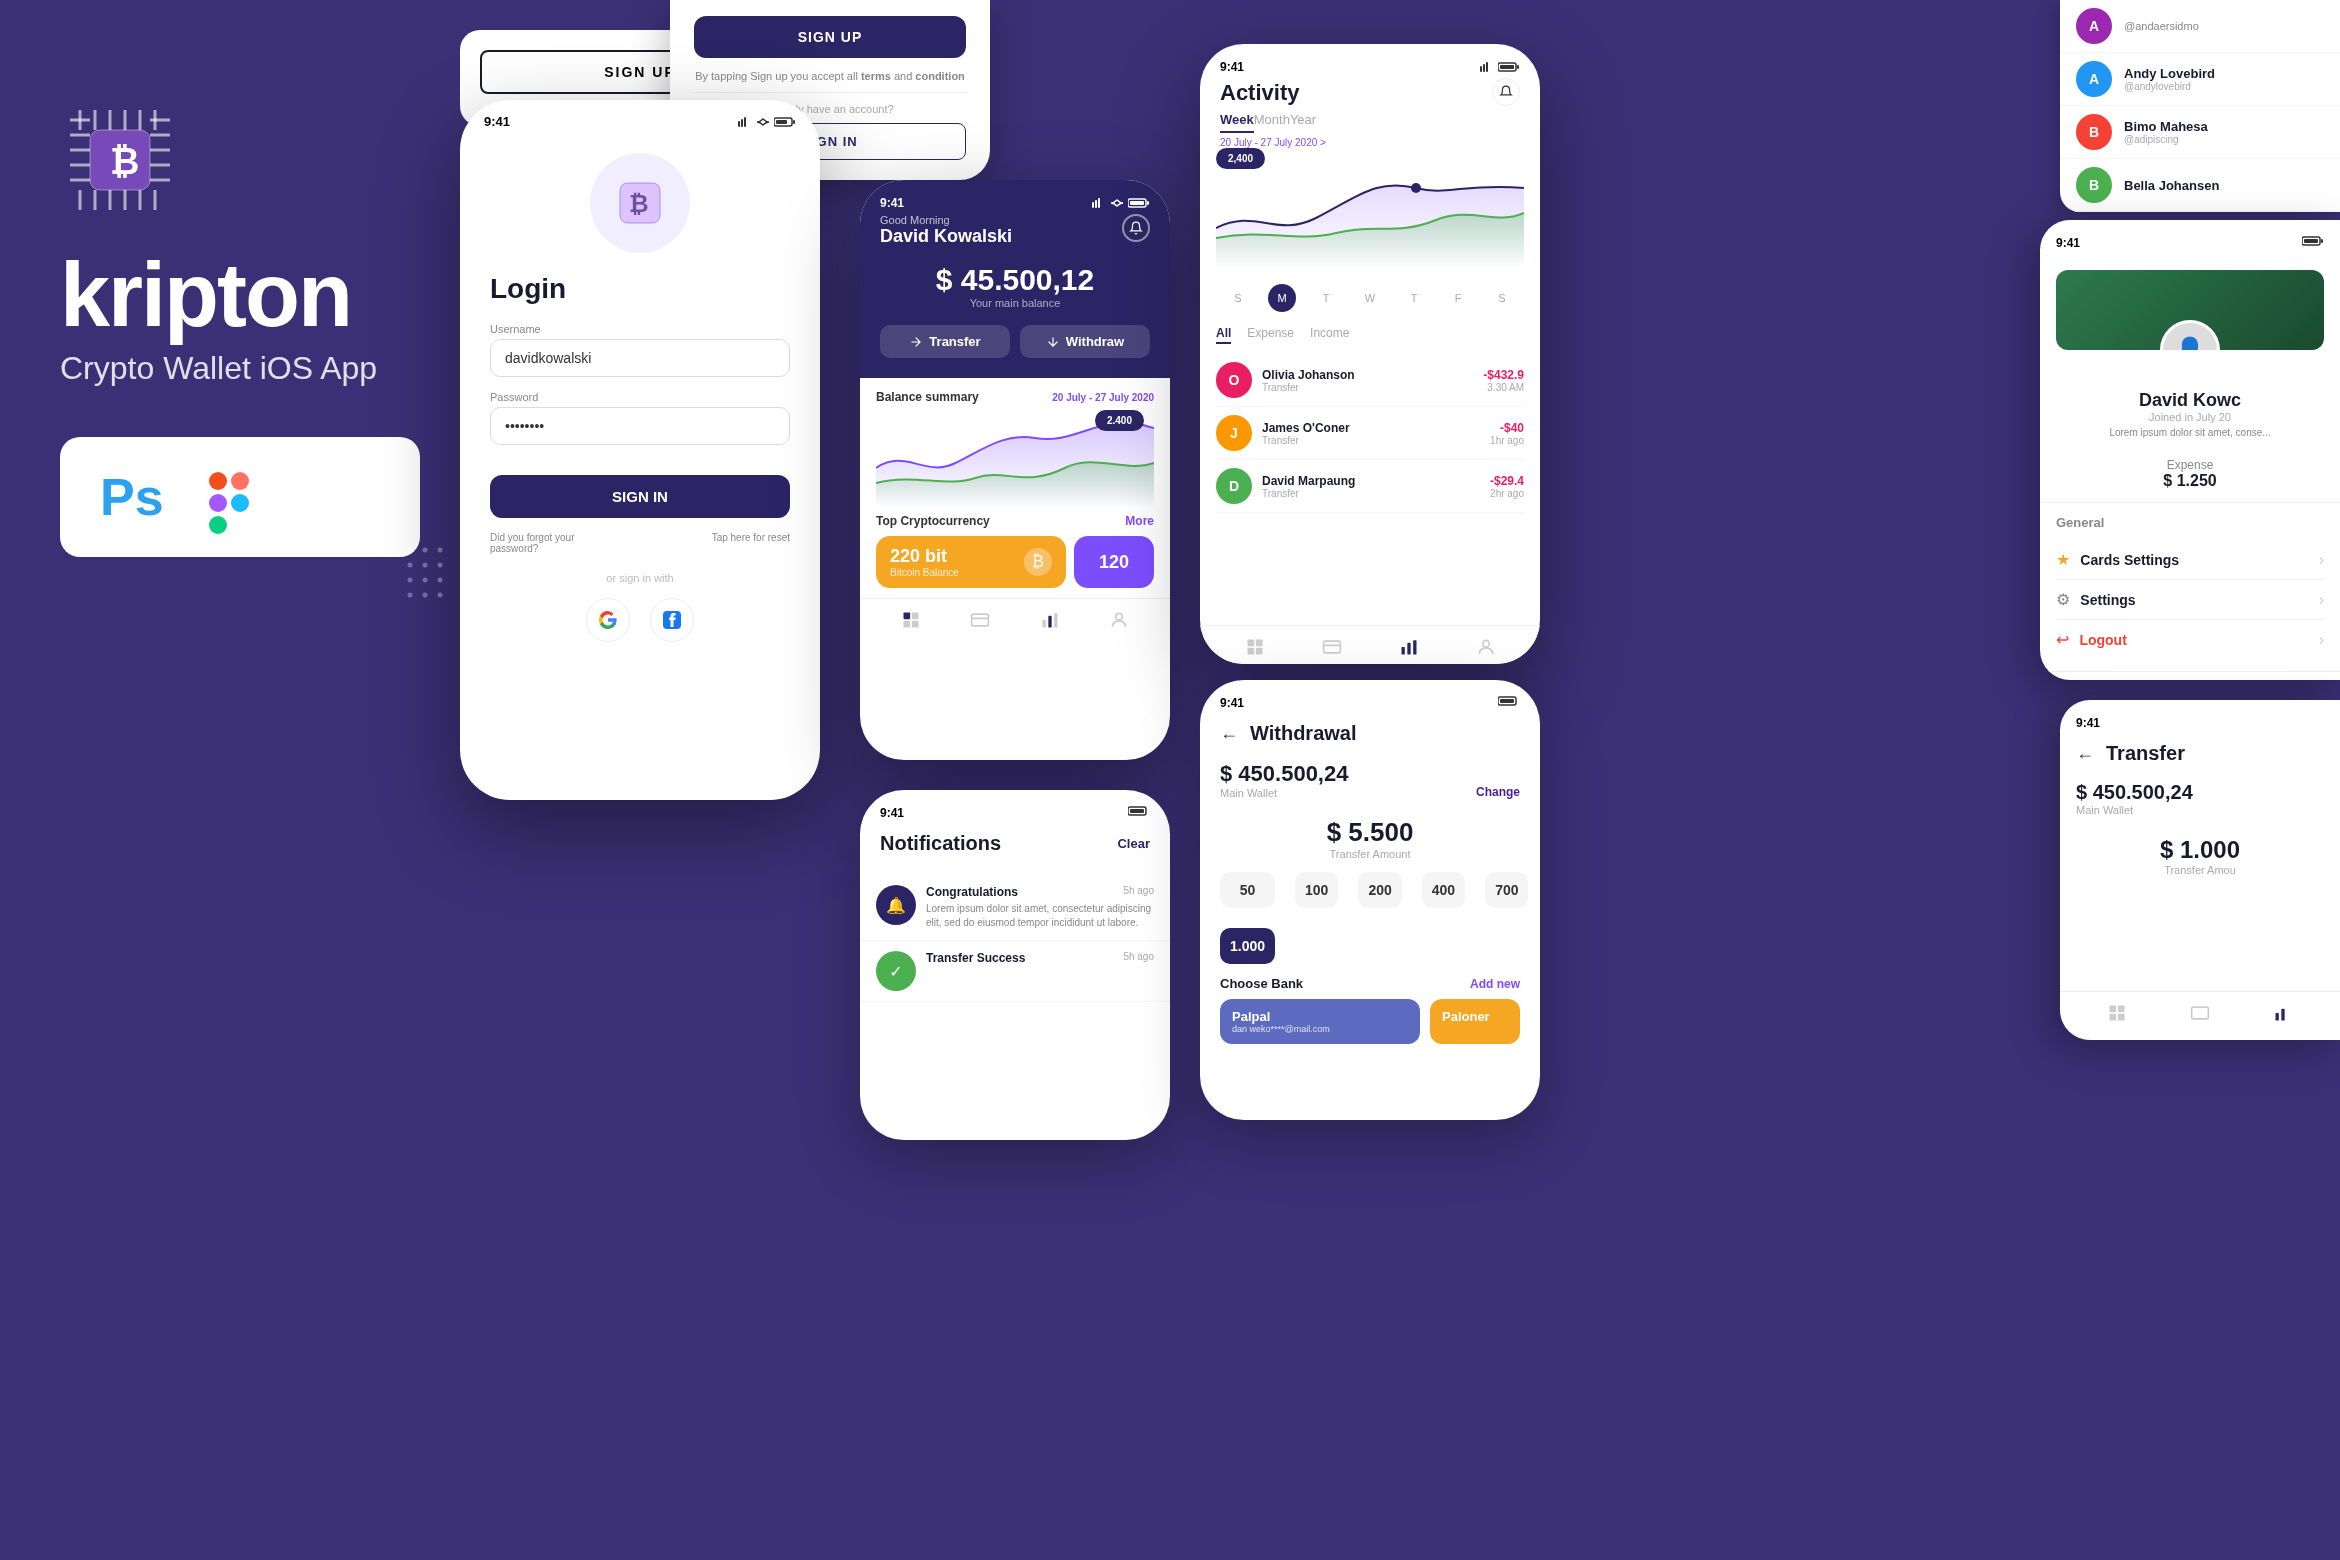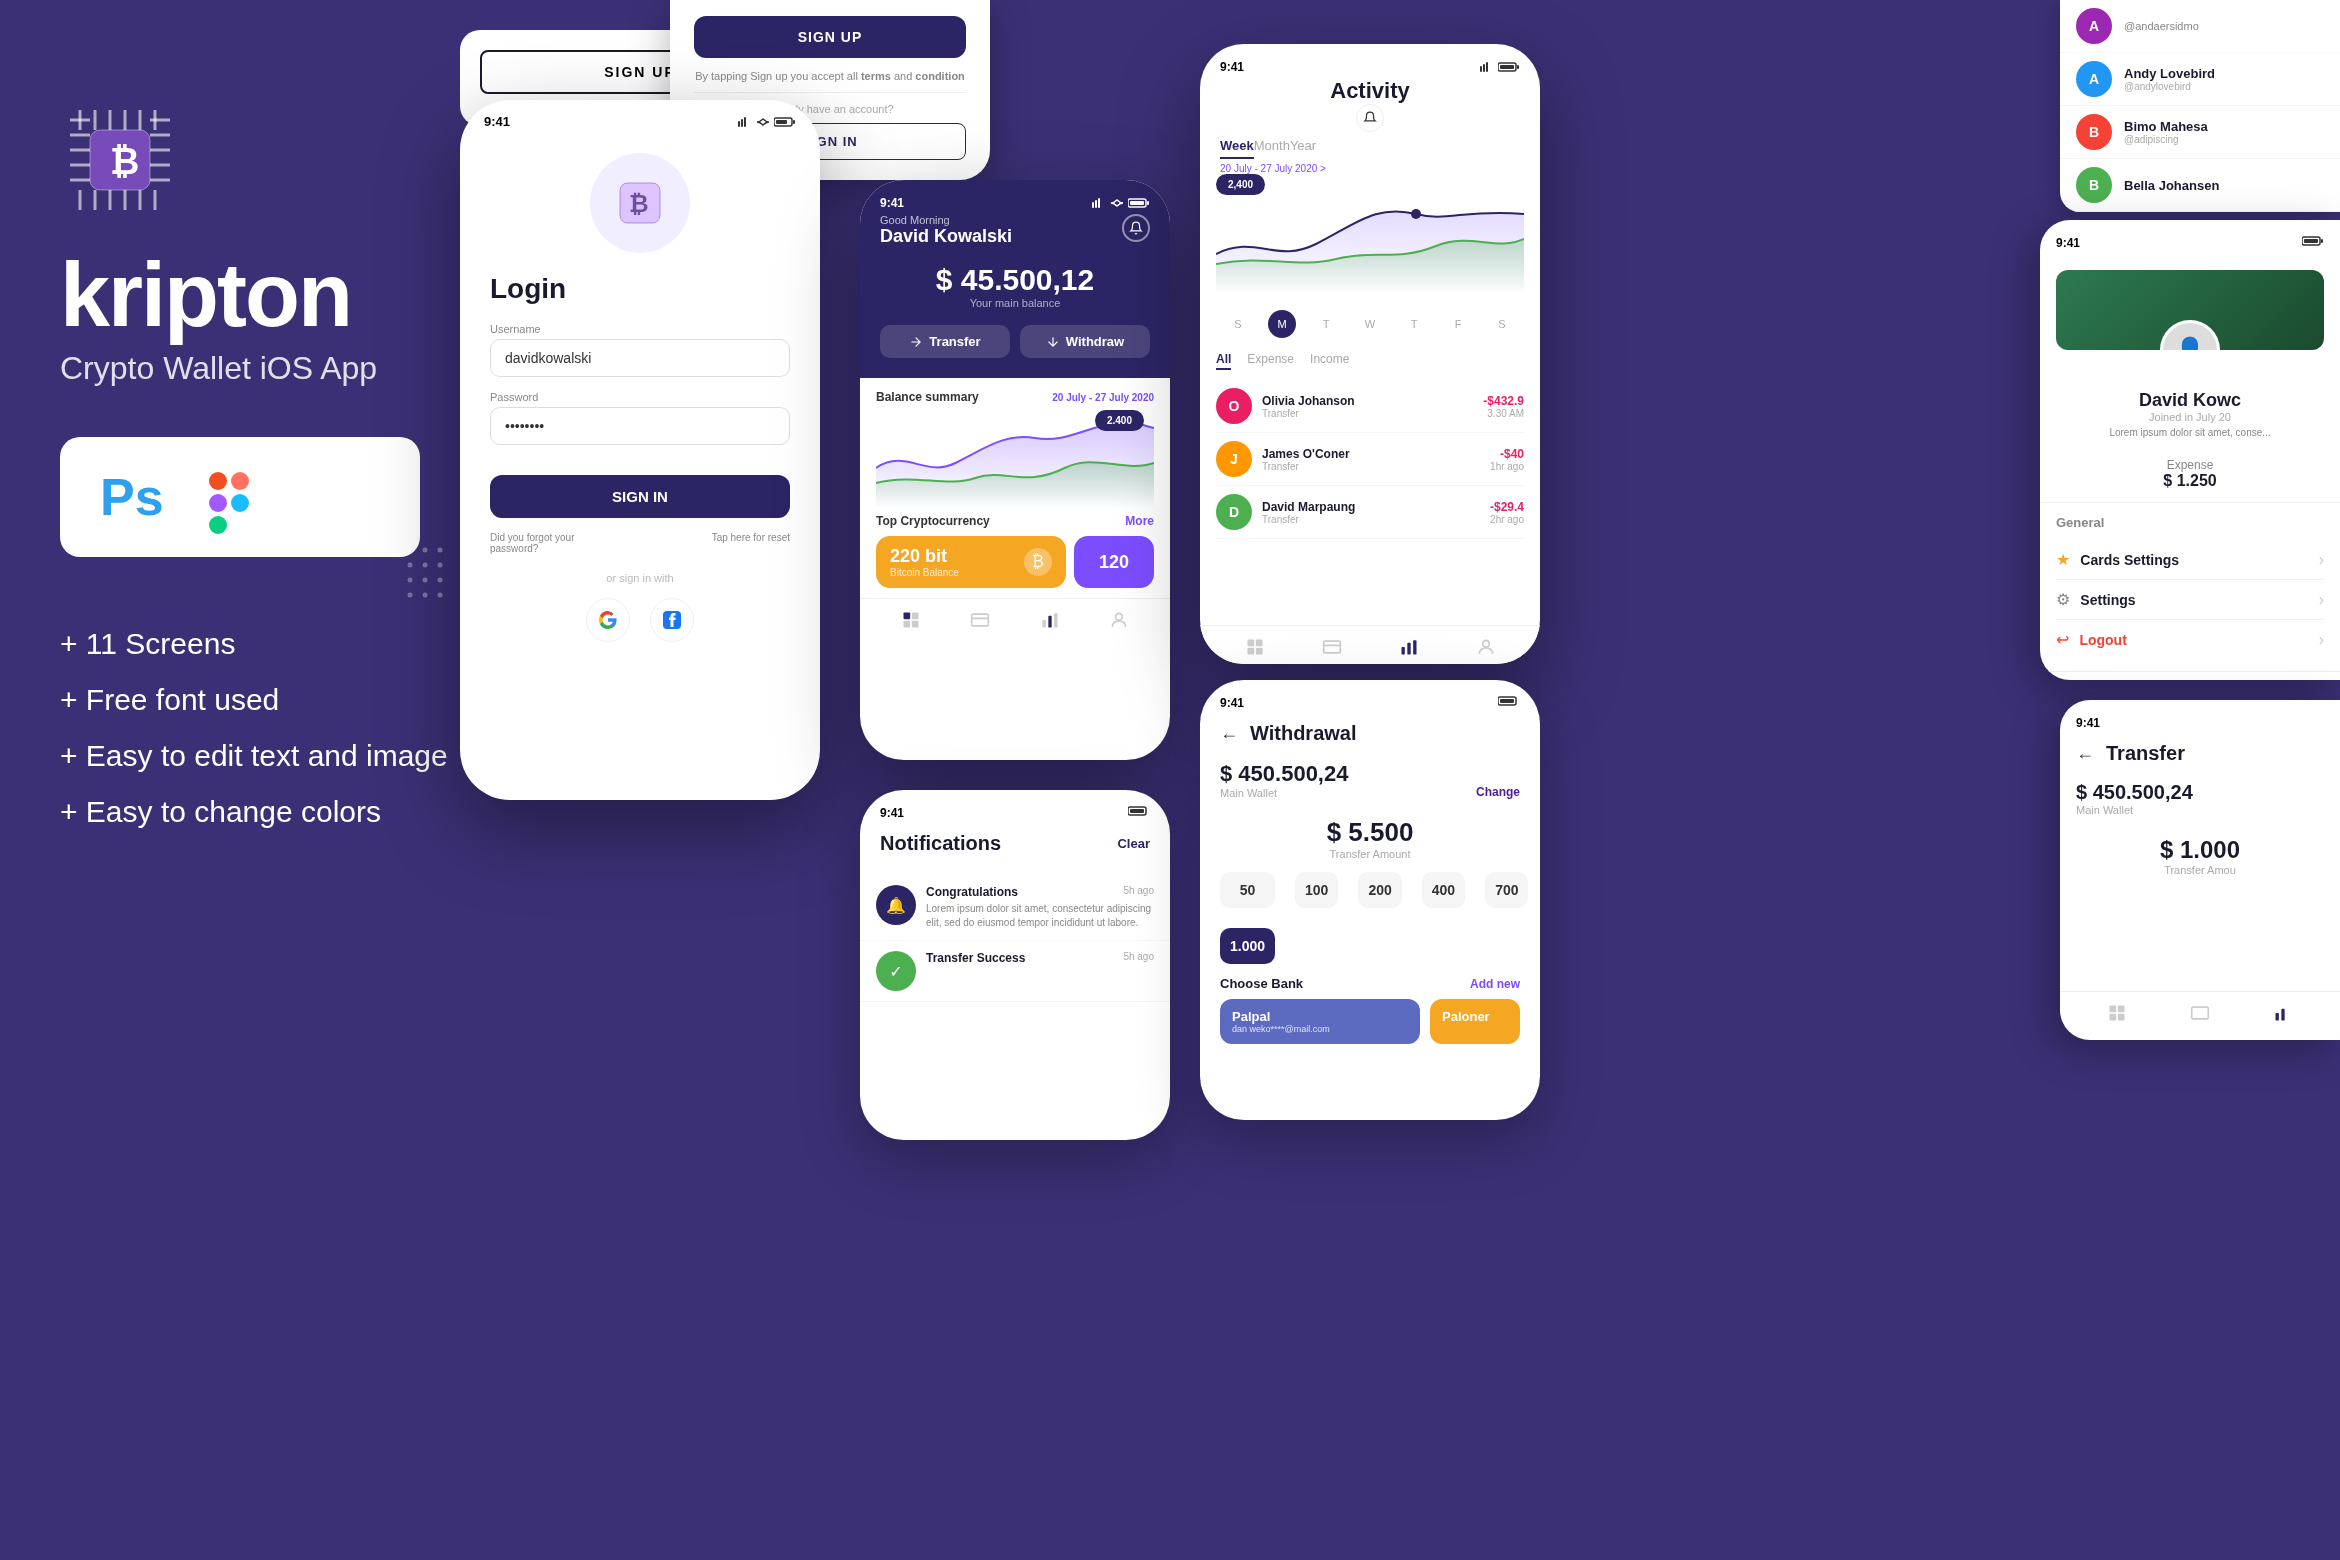--- a/index.html
+++ b/index.html
@@ -350,26 +350,20 @@
       <svg viewBox="0 0 50 70" xmlns="http://www.w3.org/2000/svg">
         <rect x="5" y="5" width="18" height="18" rx="9" fill="#f24e1e"></rect>
         <rect x="27" y="5" width="18" height="18" rx="9" fill="#ff7262"></rect>
         <rect x="5" y="27" width="18" height="18" rx="9" fill="#a259ff"></rect>
         <rect x="27" y="27" width="18" height="18" rx="9" fill="#1abcfe"></rect>
         <rect x="5" y="49" width="18" height="18" rx="9" fill="#0acf83"></rect>
       </svg>
     </div>
   </div>
 
-  <ul class="features-list">
-    <li>+ 11 Screens</li>
-    <li>+ Free font used</li>
-    <li>+ Easy to edit text and image</li>
-    <li>+ Easy to change colors</li>
-  </ul>
 </div>
 
 <div style="position:absolute; left:460px; top:30px; width:360px; background:white; border-radius:20px; padding:20px 20px 16px;">
   <button style="border:2px solid #1a1a2e; background:white; font-size:14px; font-weight:800; letter-spacing:2px; padding:12px 40px; border-radius:8px; width:100%; cursor:pointer;">SIGN UP</button>
   <div style="display:flex; justify-content:center; gap:6px; margin-top:10px;">
     <div style="width:16px; height:6px; border-radius:3px; background:#2c2565;"></div>
     <div style="width:6px; height:6px; border-radius:50%; background:#ccc;"></div>
     <div style="width:6px; height:6px; border-radius:50%; background:#ccc;"></div>
   </div>
 </div>
@@ -587,21 +581,21 @@
             <rect x="3" y="2" width="2" height="8" fill="#333" rx="1"></rect>
             <rect x="6" y="0" width="2" height="10" fill="#333" rx="1"></rect>
           </svg>
         <svg width="22" height="10" viewBox="0 0 22 10">
             <rect x="0" y="1" width="18" height="8" rx="2" fill="none" stroke="#333" stroke-width="1.5"></rect>
             <rect x="2" y="3" width="14" height="4" rx="1" fill="#333"></rect>
             <rect x="19" y="3" width="2" height="4" rx="1" fill="#333"></rect>
           </svg>
       </div>
     </div>
-    <div style="display:flex; justify-content:space-between; align-items:center; margin-bottom:6px;flex-direction:column;">
+    <div style="display:flex; justify-content:space-between; align-items:flex-end; margin-bottom:6px;">
       <span style="font-size:22px; font-weight:800; color:#1a1a2e;">Activity</span>
       <div style="width:28px; height:28px; border-radius:50%; border:1.5px solid #eee; display:flex; align-items:center; justify-content:center;">
         <svg width="14" height="14" viewBox="0 0 24 24" fill="none">
             <path d="M18 8A6 6 0 0 0 6 8c0 7-3 9-3 9h18s-3-2-3-9" stroke="#333" stroke-width="2"></path>
           </svg>
       </div>
     </div>
     <div style="display:flex; gap:0; margin-bottom:4px;">
       <span style="font-size:13px; font-weight:700; color:#2c2565; border-bottom:2px solid #2c2565; padding-bottom:4px;">Week</span>
       <span style="font-size:13px; color:#aaa;">Month</span>

